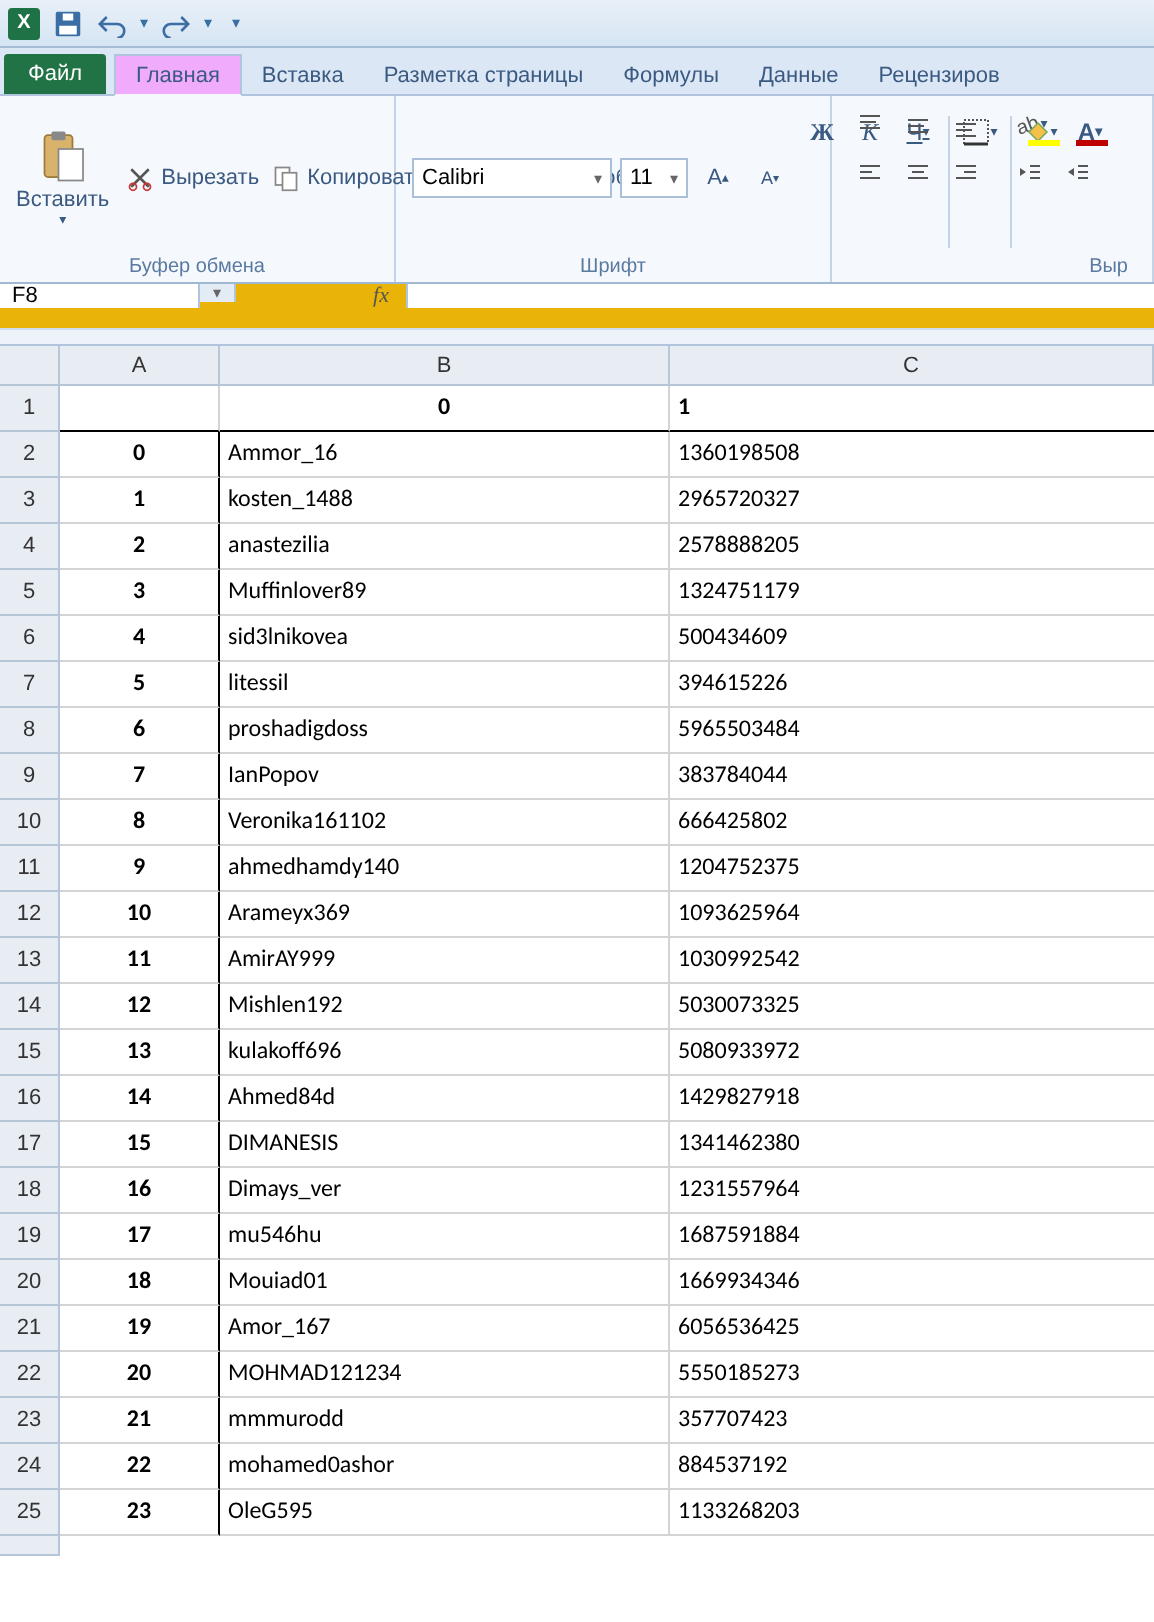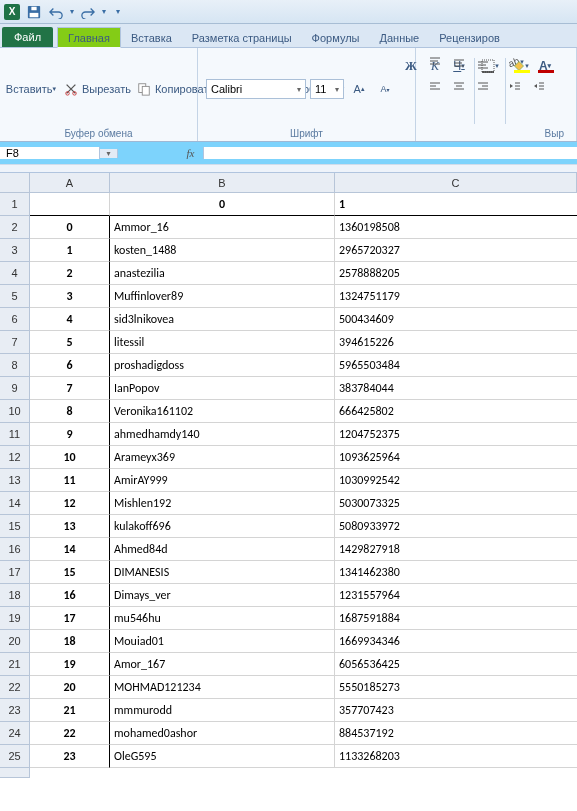--- a/index.html
+++ b/index.html
@@ -7,28 +7,28 @@
 
 
 .titlebar { height: 24px; background: linear-gradient(#e8f0f8,#d6e5f3); border-bottom: 1px solid #a7bdd4; display: flex; align-items: center; padding: 0 4px; gap: 6px; }
 .titlebar .xl-logo { width: 16px; height: 16px; background: #1f7246; color: #fff; font-size: 10px; font-weight: bold; display: flex; align-items: center; justify-content: center; border-radius: 2px; }
 .titlebar .qat-icon { width: 16px; height: 16px; display: flex; align-items: center; justify-content: center; color: #3b5a82; cursor: pointer; }
 
 
 .tabs { height: 24px; background: #dbe7f4; display: flex; align-items: flex-end; padding-left: 2px; gap: 0; border-bottom: 1px solid #b0c4de; }
 .tab { padding: 4px 10px 3px; color: #3b5a82; cursor: pointer; font-size: 11px; }
 .tab.file { background: #217346; color: #fff; border-radius: 2px 2px 0 0; margin-right: 4px; padding: 4px 12px; }
-.tab.active { background: #84cc16; border: 1px solid #b0c4de; border-bottom: 1px solid #f5f9fd; margin-bottom: -1px; }
+.tab.active { background: #f0abfc; border: 1px solid #b0c4de; border-bottom: 1px solid #f5f9fd; margin-bottom: -1px; }
 
 
 .ribbon { height: 94px; background: #f5f9fd; display: flex; border-bottom: 1px solid #9fb8d4; }
 .group { border-right: 1px solid #c4d4e6; padding: 4px 8px 2px; display: flex; flex-direction: column; justify-content: space-between; }
 .group-label { text-align: center; color: #5a7aa0; font-size: 10px; padding-top: 2px; }
 .group-body { display: flex; gap: 6px; flex: 1; }
-.big-btn { display: flex; align-items: center; justify-content: flex-end; width: 48px; cursor: pointer; color: #3b5a82; }
+.big-btn { display: flex; flex-direction: column; align-items: center; justify-content: center; width: 48px; cursor: pointer; color: #3b5a82; }
 .big-btn .icon { width: 28px; height: 28px; margin-bottom: 2px; }
 .small-row { display: flex; align-items: center; gap: 4px; color: #3b5a82; cursor: pointer; padding: 1px 2px; font-size: 11px; white-space: nowrap; }
 .small-row .icon { width: 14px; height: 14px; }
 .stack { display: flex; flex-direction: row; gap: 2px; justify-content: center; }
 
 
 .font-top { display: flex; gap: 4px; align-items: center; }
 .font-name { width: 100px; height: 20px; border: 1px solid #abc0d8; background: #fff; font-size: 11px; padding: 0 4px; display: flex; align-items: center; }
 .font-size { width: 34px; height: 20px; border: 1px solid #abc0d8; background: #fff; font-size: 11px; padding: 0 4px; display: flex; align-items: center; }
 .font-mid { display: flex; gap: 2px; margin-top: 4px; }
@@ -37,21 +37,21 @@
 .rb.italic { font-style: italic; font-family: 'Times New Roman'; }
 .rb.under { text-decoration: underline; }
 .color-strip { width: 16px; height: 3px; position: absolute; bottom: 2px; }
 
 
 .align-rows { display: flex; flex-direction: column; gap: 4px; }
 .align-row { display: flex; gap: 2px; }
 
 
 .fbar-wrap { border-bottom: 1px solid #b0c4de; }
-.fbar { height: 22px; display: flex; align-items: center; background: #7dd3fc; }
+.fbar { height: 22px; display: flex; align-items: flex-start; background: #eab308; }
 .namebox { width: 100px; border-right: 1px solid #b0c4de; background: #fff; display: flex; align-items: center; padding: 0 6px; font-size: 11px; }
 .nbdrop { width: 18px; background: #e3ebf5; border-right: 1px solid #b0c4de; display: flex; align-items: center; justify-content: center; cursor: pointer; }
 .fx { width: 26px; display: flex; align-items: center; justify-content: center; font-style: italic; font-family: 'Times New Roman'; color: #555; border-right: 1px solid #b0c4de; cursor: pointer; }
 .formula-input { flex: 1; background: #fff; border: none; padding: 0 4px; font-size: 11px; }
 .fbar-ext { height: 8px; background: #eef3fa; border-top: 1px solid #d0dceb; }
 
 
 .grid-wrap { position: relative; }
 .grid-corner { position: absolute; left: 0; top: 0; width: 30px; height: 20px; background: #e8edf4; border-right: 1px solid #b7c5d8; border-bottom: 1px solid #b7c5d8; }
 .col-headers { display: flex; margin-left: 30px; height: 20px; }

